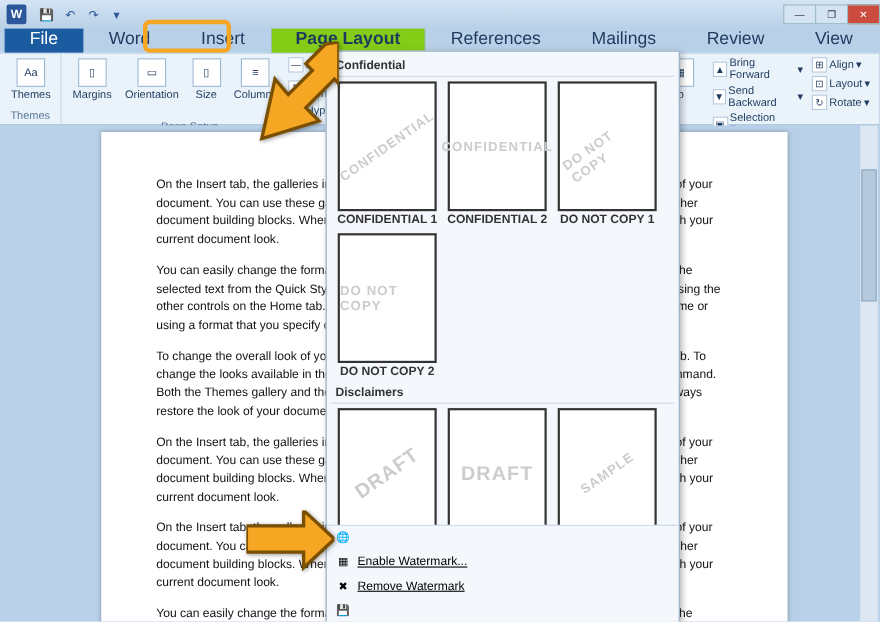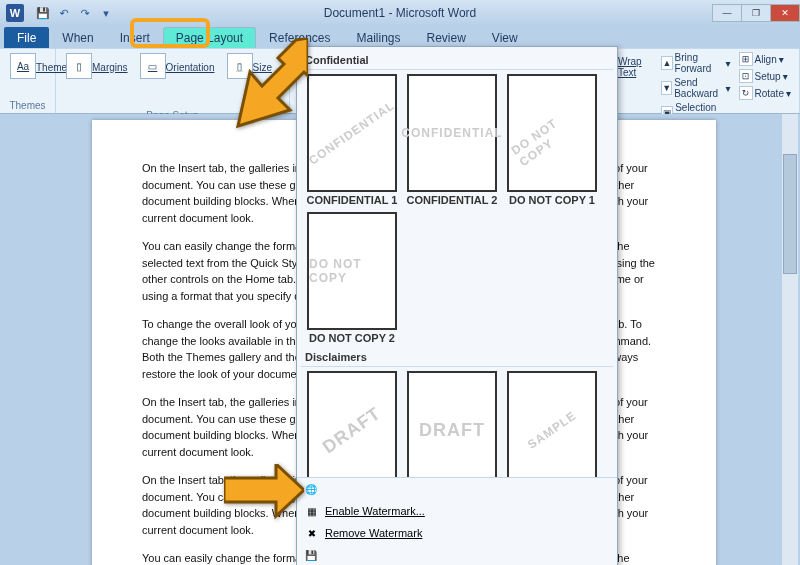--- a/index.html
+++ b/index.html
@@ -10,30 +10,30 @@
 .word-icon { width:18px; height:18px; background:#2B579A; margin:0 6px; border-radius:2px; display:flex; align-items:center; justify-content:center; color:#fff; font-weight:bold; font-size:11px; }
 .qat { display:flex; gap:3px; margin-left:4px; }
 .qat-btn { width:18px; height:18px; display:flex; align-items:center; justify-content:center; font-size:11px; color:#2B579A; }
 .title-text { position:absolute; left:50%; transform:translateX(-50%); font-size:12px; color:#1F3A5F; }
 .window-controls { position:absolute; right:0; display:flex; }
 .win-btn { width:30px; height:18px; display:flex; align-items:center; justify-content:center; font-size:9px; color:#333; background:#D4E4F4; border:1px solid #9BB; margin-left:-1px; }
 .win-btn.close { background:#CC4B3F; color:#fff; }
 
 
 .tabs { height:22px; display:flex; align-items:flex-end; padding-left:4px; }
-.tab { padding:3px 12px; font-size:12px; color:#1F3A5F; cursor:pointer; border:1px solid transparent; border-bottom:none; }
+.tab { padding:3px 22px; font-size:16px; color:#1F3A5F; cursor:pointer; border:1px solid transparent; border-bottom:none; }
 .tab.file { background:#1B5BA0; color:#fff; border-radius:2px 2px 0 0; }
-.tab.active { background:#5eead4; border-color:#9BB8D3; border-radius:3px 3px 0 0; }
+.tab.active { background:#84cc16; border-color:#9BB8D3; border-radius:3px 3px 0 0;font-weight:bold; }
 
 
 .ribbon { height:66px; background:#EAF2FA; border-top:1px solid #C5D8EA; border-bottom:1px solid #9BB8D3; display:flex; }
 .group { padding:2px 6px; border-right:1px solid #C5D8EA; display:flex; flex-direction:column; justify-content:space-between; }
 .group-label { font-size:10px; color:#5A7A9A; text-align:center; padding-top:1px; }
 .group-items { display:flex; gap:4px; align-items:flex-start; flex:1; }
-.big-btn { display:flex; flex-direction:row; align-items:center; font-size:10px; color:#1F3A5F; padding:2px 4px; cursor:pointer;text-decoration:underline; }
+.big-btn { display:flex; flex-direction:column; align-items:center; font-size:10px; color:#1F3A5F; padding:2px 4px; cursor:pointer; }
 .big-btn .ic { width:26px; height:26px; background:#fff; border:1px solid #9BB8D3; margin-bottom:2px; display:flex; align-items:center; justify-content:center; }
 .small-btn { font-size:10px; color:#1F3A5F; padding:1px 2px; display:flex; align-items:center; gap:2px; cursor:pointer; }
 .small-btn .sic { width:14px; height:14px; background:#fff; border:1px solid #B5C9DC; display:flex; align-items:center; justify-content:center; font-size:9px; }
 .stack { display:flex; flex-direction:column; gap:1px; }
 
 
 .watermark-btn { background:#FFF3C2; border:1px solid #E5B700; padding:1px 6px; display:flex; align-items:center; gap:3px; font-size:11px; border-radius:2px; margin-top:2px; }
 
 
 .gallery { position:absolute; left:296px; top:46px; width:322px; background:#F4F7FB; border:1px solid #8FA8C2; box-shadow:2px 2px 6px rgba(0,0,0,.3); z-index:20; }
@@ -67,31 +67,30 @@
 <body>
 
 <div class="titlebar">
   <div class="word-icon">W</div>
   <div class="qat">
     <div class="qat-btn">💾</div>
     <div class="qat-btn">↶</div>
     <div class="qat-btn">↷</div>
     <div class="qat-btn">▾</div>
   </div>
-  <div class="title-text">Document1 - Microsoft Word</div>
   <div class="window-controls">
     <div class="win-btn">—</div>
     <div class="win-btn">❐</div>
     <div class="win-btn close">✕</div>
   </div>
 </div>
 
 <div class="tabs">
   <div class="tab file">File</div>
-  <div class="tab">When</div>
+  <div class="tab">Word</div>
   <div class="tab">Insert</div>
   <div class="tab active">Page Layout</div>
   <div class="tab">References</div>
   <div class="tab">Mailings</div>
   <div class="tab">Review</div>
   <div class="tab">View</div>
 </div>
 
 <div class="ribbon">
   <div class="group" style="width:56px">
@@ -162,21 +161,21 @@
       <div class="stack">
         <div class="small-btn"><span class="sic">▲</span><span>Bring Forward</span> ▾</div>
         <div class="small-btn"><span class="sic">▼</span><span>Send Backward</span> ▾</div>
         <div class="small-btn">
             <span class="sic">▣</span>
             <span>Selection Pane</span>
           </div>
       </div>
       <div class="stack">
         <div class="small-btn"><span class="sic">⊞</span><span>Align</span> ▾</div>
-        <div class="small-btn"><span class="sic">⊡</span><span>Setup</span> ▾</div>
+        <div class="small-btn"><span class="sic">⊡</span><span>Layout</span> ▾</div>
         <div class="small-btn"><span class="sic">↻</span><span>Rotate</span> ▾</div>
       </div>
     </div>
     <div class="group-label">Arrange</div>
   </div>
 </div>
 
 <div class="doc-area">
   <div class="paper">
     <p>On the Insert tab, the galleries include items that are designed to coordinate with the overall look of your document. You can use these galleries to insert tables, headers, footers, lists, cover pages, and other document building blocks. When you create pictures, charts, or diagrams, they also coordinate with your current document look.</p>

